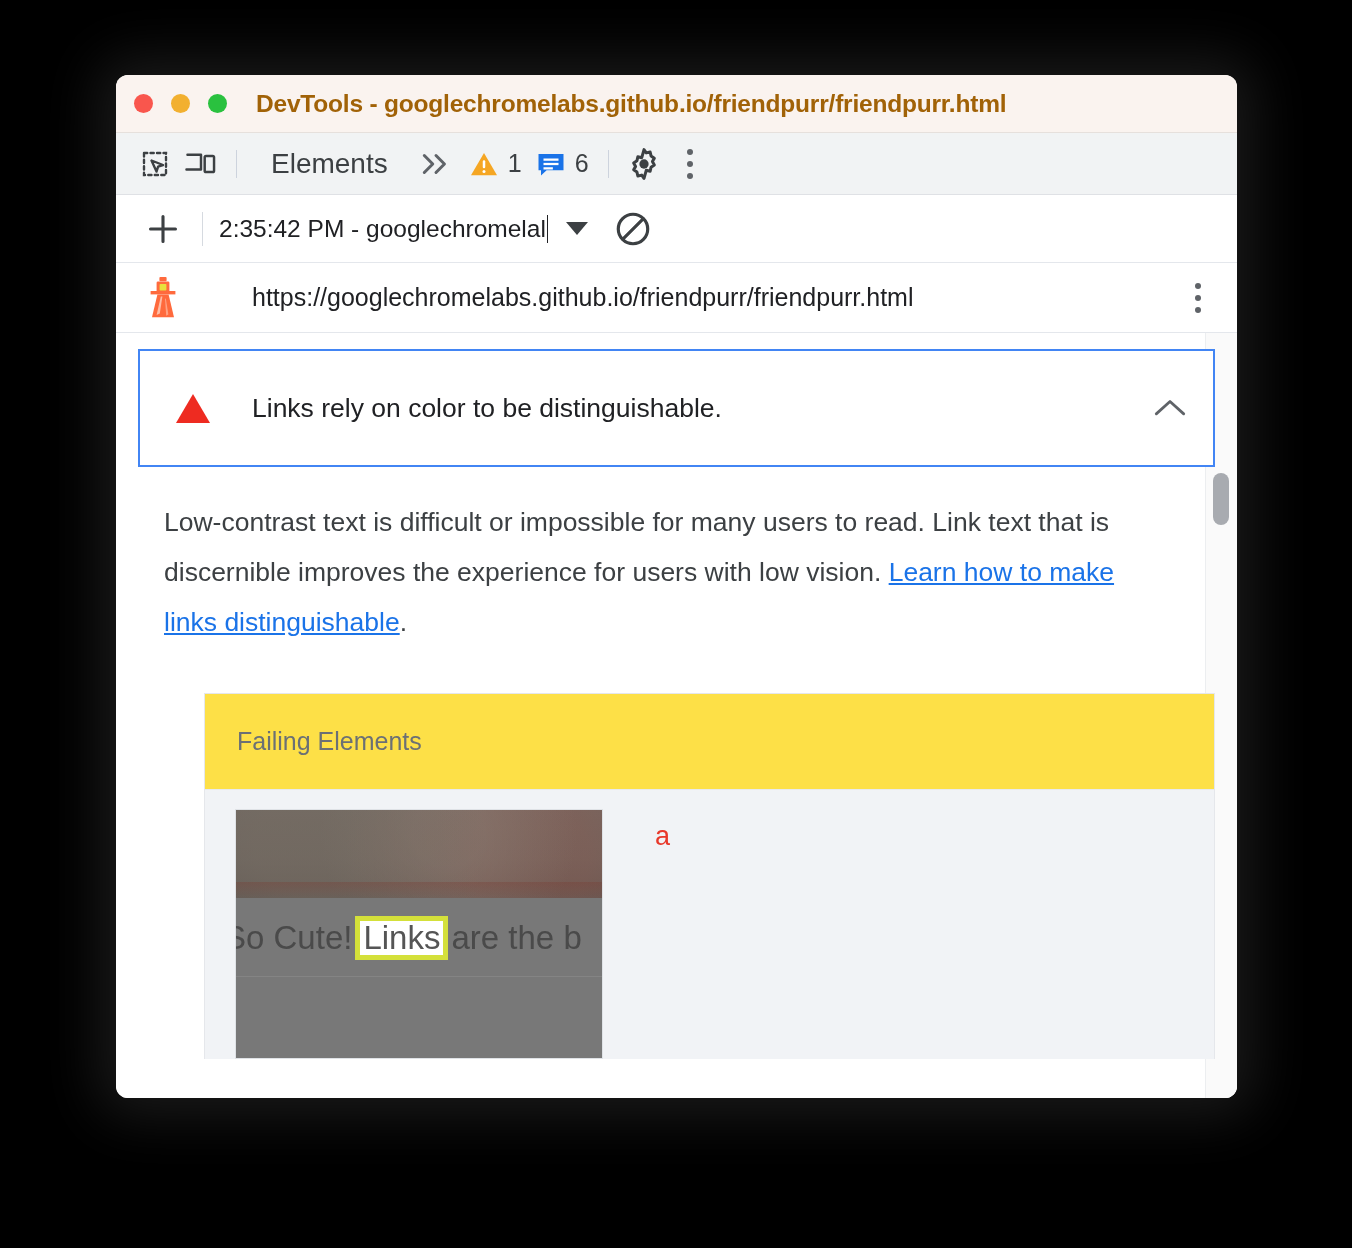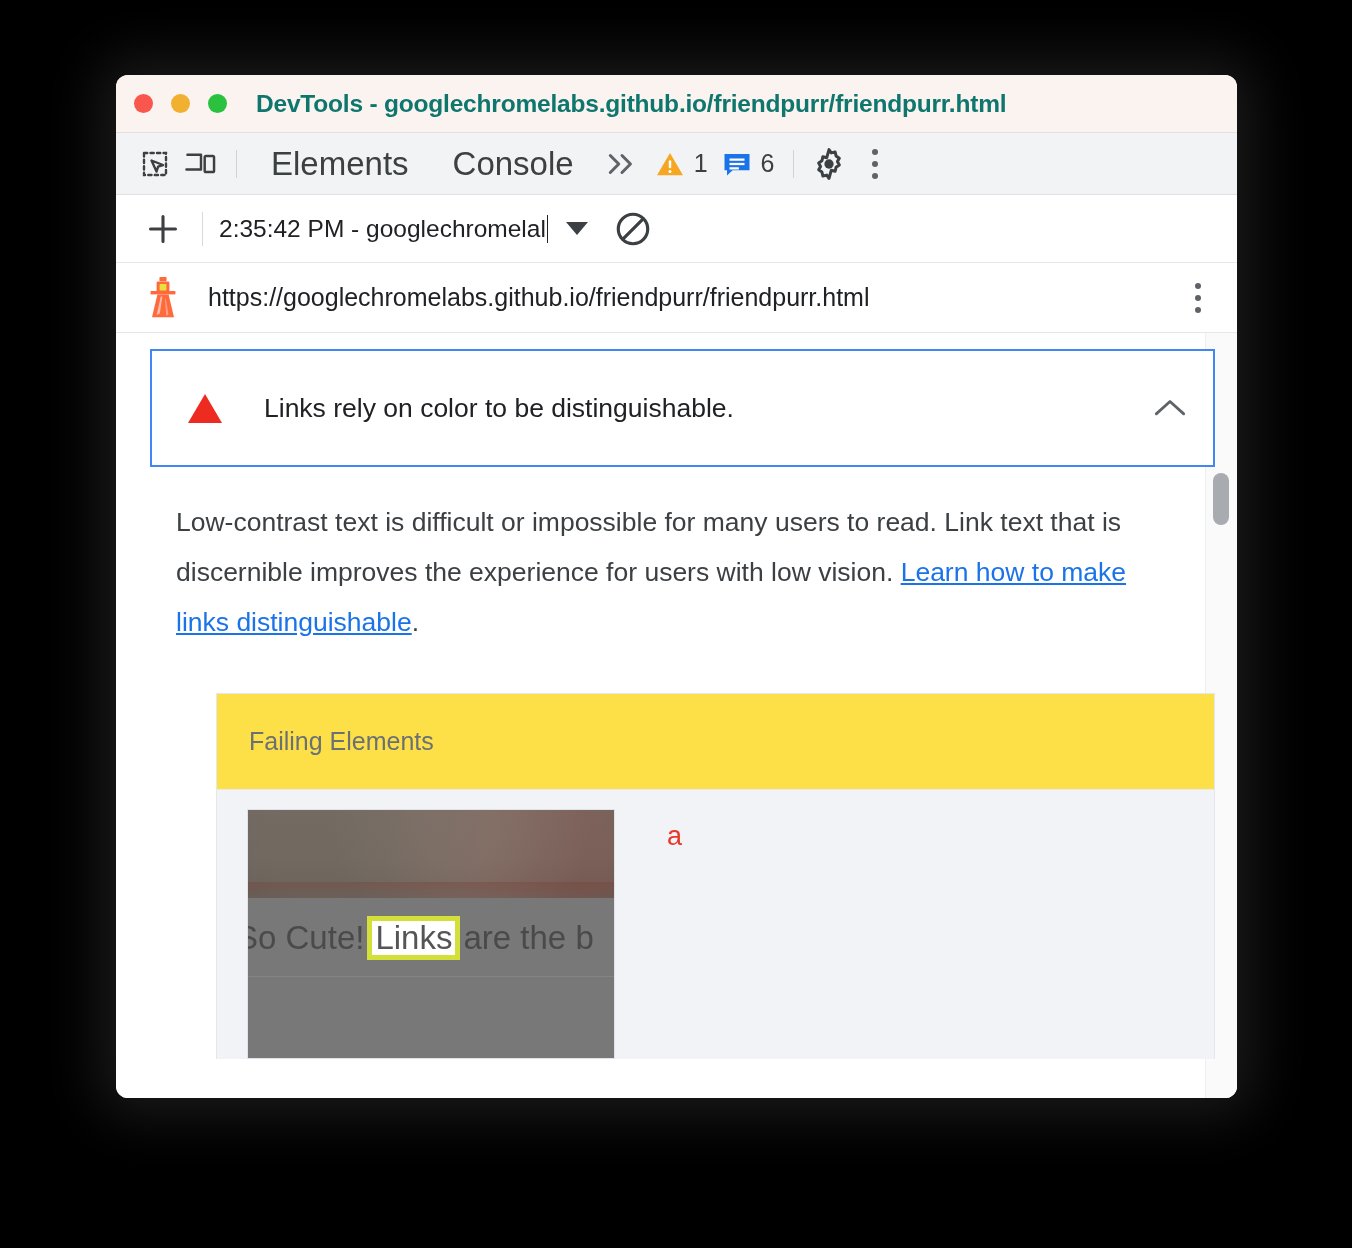--- a/index.html
+++ b/index.html
@@ -40,21 +40,21 @@
   }
   .lights { display: flex; gap: 18px; align-items: center; }
   .light { width: 19px; height: 19px; border-radius: 50%; }
   .light.red { background: #f9564d; }
   .light.amber { background: #f2b030; }
   .light.green { background: #2ac13f; }
   .window-title {
     margin-left: 29px;
     font-size: 24.5px;
     font-weight: bold;
-    color: #0f766e;
+    color: #a16207;
     letter-spacing: -0.2px;
     white-space: nowrap;
   }
 
   
   .tabbar {
     height: 62px;
     background: #f1f3f4;
     display: flex;
     align-items: center;
@@ -70,21 +70,21 @@
   }
   .tabbar-sep {
     width: 1px; height: 28px;
     background: #cdd3dd;
     margin: 0 12px;
   }
   .tab {
     height: 62px;
     display: flex; align-items: center;
     padding: 0 22px;
-    font-size: 33px;
+    font-size: 28px;
     color: #3c4043;
     white-space: nowrap;
     position: relative;
   }
   .tab.active { color: #1a73e8; }
   .tab.active::after {
     content: "";
     position: absolute;
     left: 8px; right: 8px; bottom: 0;
     height: 4px;
@@ -150,20 +150,21 @@
 
   
   .url-row {
     height: 70px;
     background: #ffffff;
     display: flex;
     align-items: center;
     flex: none;
     border-bottom: 1px solid #e4e7ec;
     padding: 0 22px 0 24px;
+    gap: 44px;
   }
   .lh-icon { width: 46px; height: 46px; flex: none; }
   .url-text {
     margin-left: 22px;
     font-size: 25px;
     color: #202124;
     white-space: nowrap;
     flex: 1;
     overflow: hidden;
   }
@@ -179,21 +180,21 @@
   .report {
     flex: 1;
     background: #ffffff;
     position: relative;
     overflow: hidden;
     padding: 0;
   }
   .report-inner {
     position: absolute;
     left: 0; top: 0; right: 0; bottom: 0;
-    padding: 8px 0 0 12px;
+    padding: 8px 0 0 0;
   }
 
   
   .audit-card {
     margin: 8px 22px 0 22px;
     border: 2px solid #4285f4;
     background: #ffffff;
     height: 118px;
     display: flex;
     align-items: center;
@@ -370,21 +371,20 @@
     <div class="tool-icon">
       <svg width="32" height="30" viewBox="0 0 26 22">
         <path d="M2 3.5h11v12H1.2" fill="none" stroke="#3c4043" stroke-width="2" stroke-linecap="round" stroke-linejoin="round"></path>
         <rect x="16" y="4.5" width="7.6" height="13" rx="1.1" fill="none" stroke="#3c4043" stroke-width="2"></rect>
       </svg>
     </div>
 
     <div class="tabbar-sep"></div>
 
     <div class="tab">Elements</div>
-    <div class="tab">Console</div>
 
     <div class="chev-more">
       <svg width="34" height="26" viewBox="0 0 26 20">
         <path d="M4 3.5l6.5 6.5L4 16.5M13 3.5l6.5 6.5L13 16.5" fill="none" stroke="#5f6368" stroke-width="2.3" stroke-linecap="round" stroke-linejoin="round"></path>
       </svg>
     </div>
 
     <div class="counter">
       <span>
         <svg width="30" height="28" viewBox="0 0 24 22" style="display:block">

